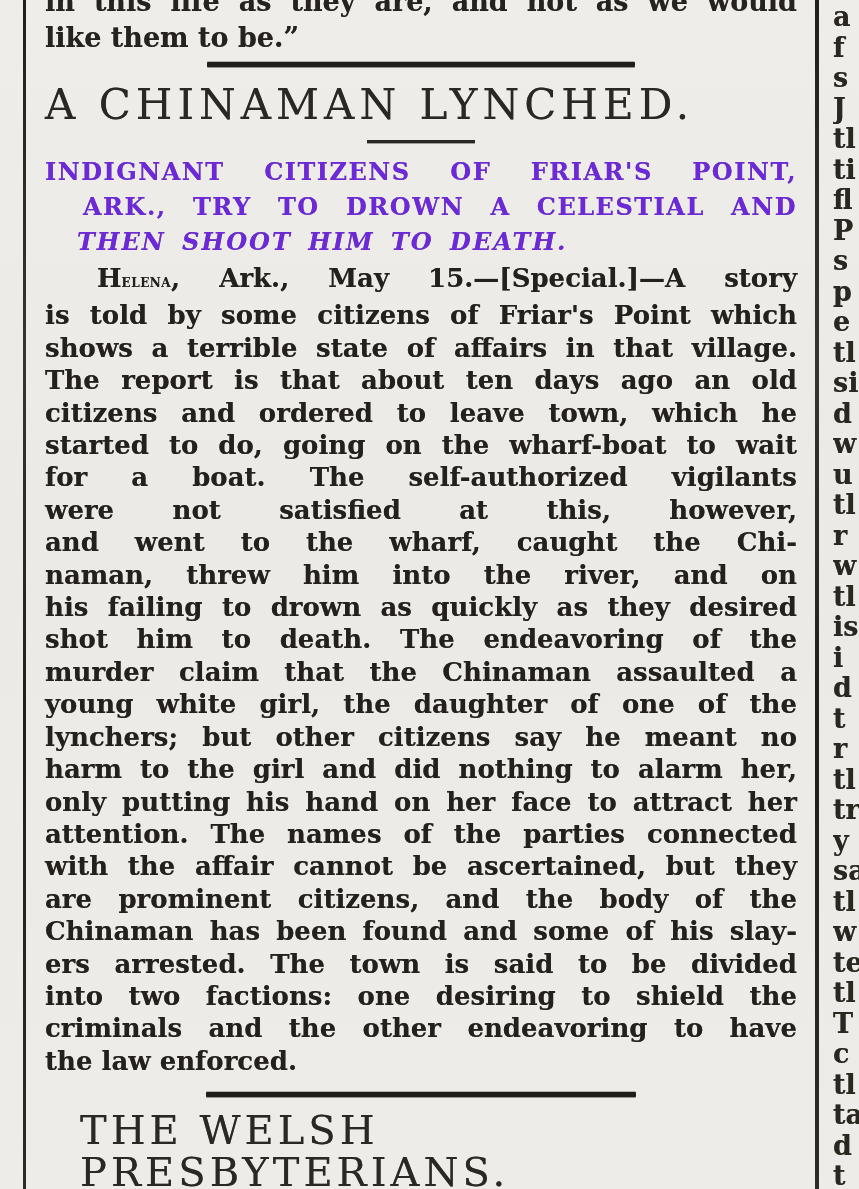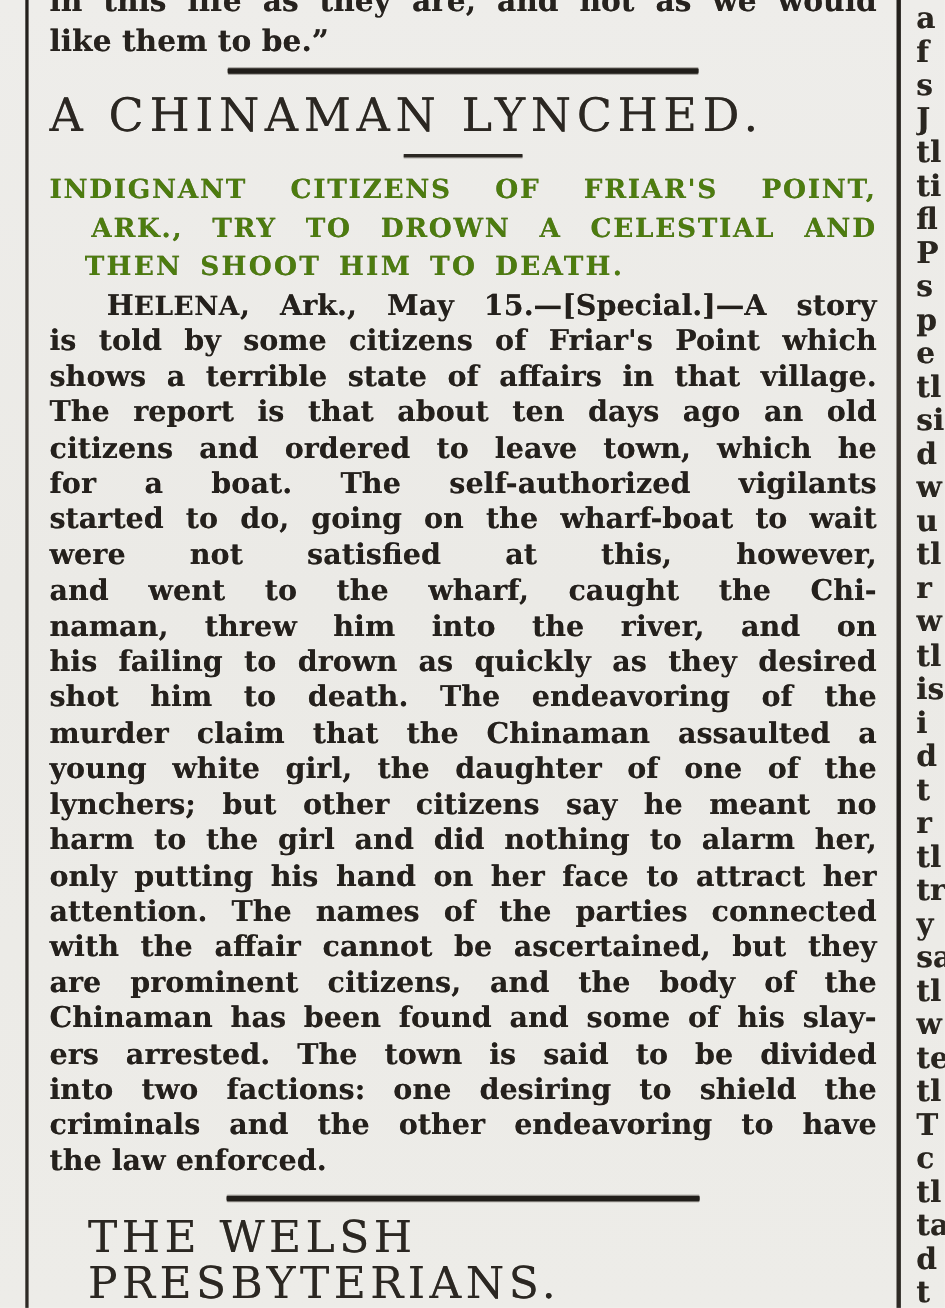--- a/index.html
+++ b/index.html
@@ -27,28 +27,28 @@
   .ink{text-shadow:0 0 0.6px rgba(38,32,26,0.55);}
   .top-snippet{margin-top:-16px;font-weight:bold;font-size:27px;line-height:36px;}
   .top-snippet .cutline{text-align:justify;text-align-last:justify;}
   .rule-heavy{height:5px;width:428px;margin:6px auto 0 auto;background:#211e1a;border-radius:1px;
     box-shadow:0 1px 0 rgba(45,40,33,0.45), 0 -1px 0 rgba(45,40,33,0.3);}
   .headline{margin-top:16px;font-size:42px;line-height:44px;
     letter-spacing:5px;font-weight:normal;color:#2b2722;}
   .divider-short{height:3px;width:108px;margin:13px auto 0 auto;background:#2b2722;
     box-shadow:0 1px 0 rgba(45,40,33,0.4);}
   .subhead{margin-top:11px;font-weight:bold;font-size:24px;line-height:35px;
-    letter-spacing:1.5px;color:#4d7c0f;}
+    letter-spacing:1.5px;color:#6d28d9;}
   .subhead .shline{text-align:justify;text-align-last:justify;}
   .subhead .shline.indent2{padding-left:38px;}
-  .subhead .shline.indent3{padding-left:32px;text-align-last:left;letter-spacing:2px;word-spacing:6px;}
+  .subhead .shline.indent3{padding-left:32px;text-align-last:left;letter-spacing:2px;word-spacing:6px;font-style:italic;}
   .body-text{margin-top:3px;font-weight:bold;font-size:26px;line-height:32.4px;color:#24201c;}
   .bline{text-align:justify;text-align-last:justify;}
   .bline.dateline{padding-left:52px;}
-  .dateline .smallcaps{font-size:24px;letter-spacing:0.5px;}
+  .dateline .smallcaps{font-size:12px;letter-spacing:0.5px;}
   .blines-wrap .bline:last-child{text-align-last:left;}
   .rule-heavy.bottom{margin-top:15px;width:430px;}
   .headline.bottom{margin-top:12px;font-size:40px;line-height:42px;letter-spacing:4px;margin-left:35px;}
 </style>
 </head>
 <body>
 
 <div class="scan">
 
   <div class="left-frags">
@@ -78,22 +78,22 @@
 
     <div class="body-text ink">
       <div class="bline dateline">
         <span>H</span><span class="smallcaps">ELENA</span><span>, Ark., May 15.—[Special.]—A story</span>
       </div>
       <div class="blines-wrap">
           <div class="bline">is told by some citizens of Friar's Point which</div>
           <div class="bline">shows a terrible state of affairs in that village.</div>
           <div class="bline">The report is that about ten days ago an old</div>
           <div class="bline">citizens and ordered to leave town, which he</div>
+          <div class="bline">started to do, going on the wharf-boat to wait</div>
           <div class="bline">for a boat. The self-authorized vigilants</div>
-          <div class="bline">started to do, going on the wharf-boat to wait</div>
           <div class="bline">were not satisfied at this, however,</div>
           <div class="bline">and went to the wharf, caught the Chi-</div>
           <div class="bline">naman, threw him into the river, and on</div>
           <div class="bline">his failing to drown as quickly as they desired</div>
           <div class="bline">shot him to death. The endeavoring of the</div>
           <div class="bline">murder claim that the Chinaman assaulted a</div>
           <div class="bline">young white girl, the daughter of one of the</div>
           <div class="bline">lynchers; but other citizens say he meant no</div>
           <div class="bline">harm to the girl and did nothing to alarm her,</div>
           <div class="bline">only putting his hand on her face to attract her</div>

